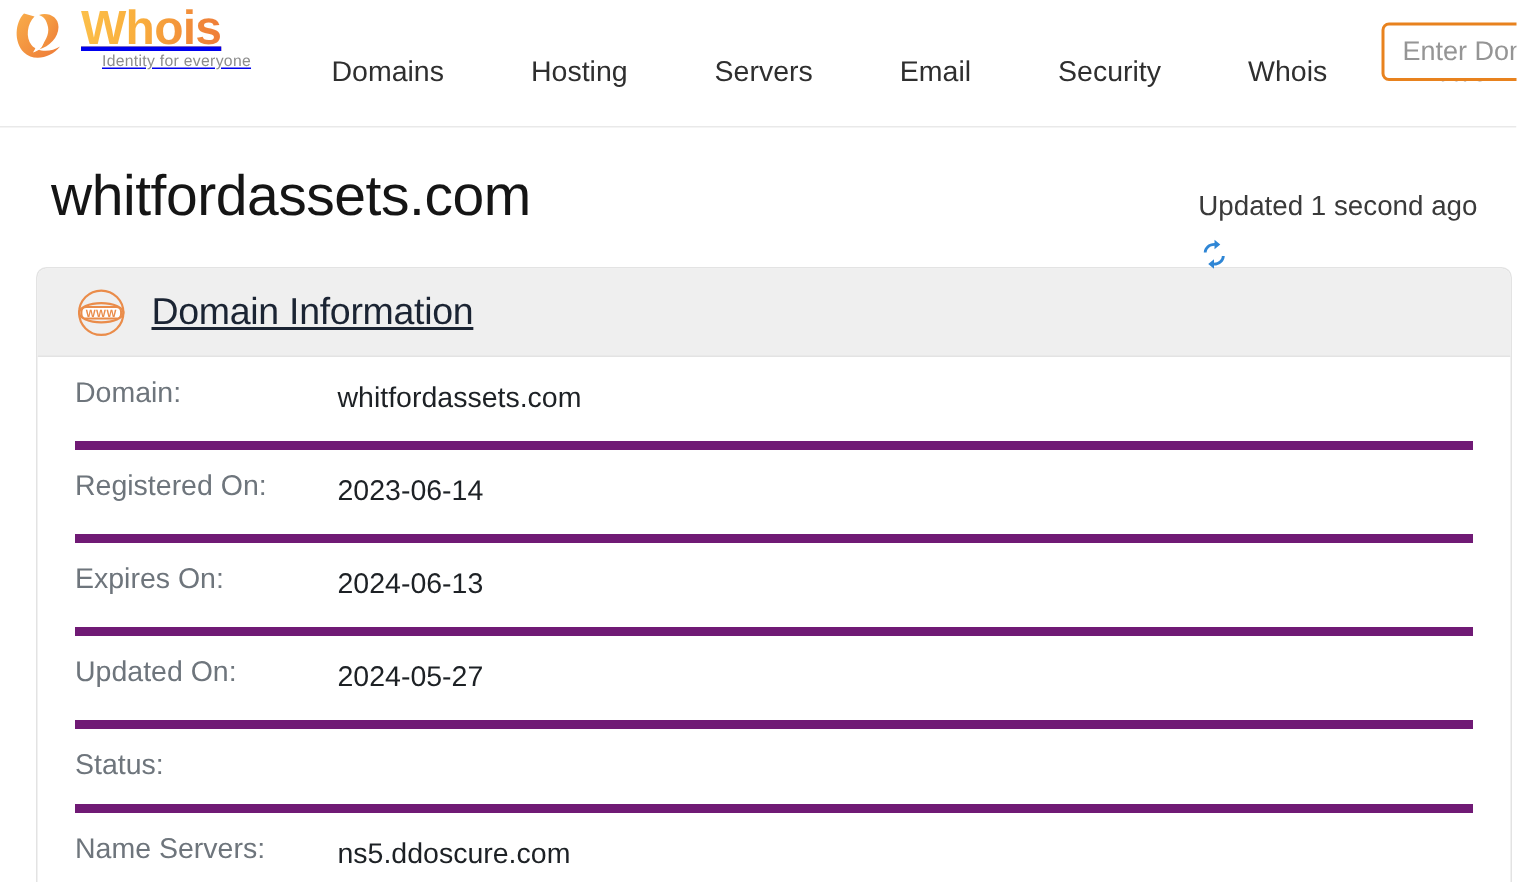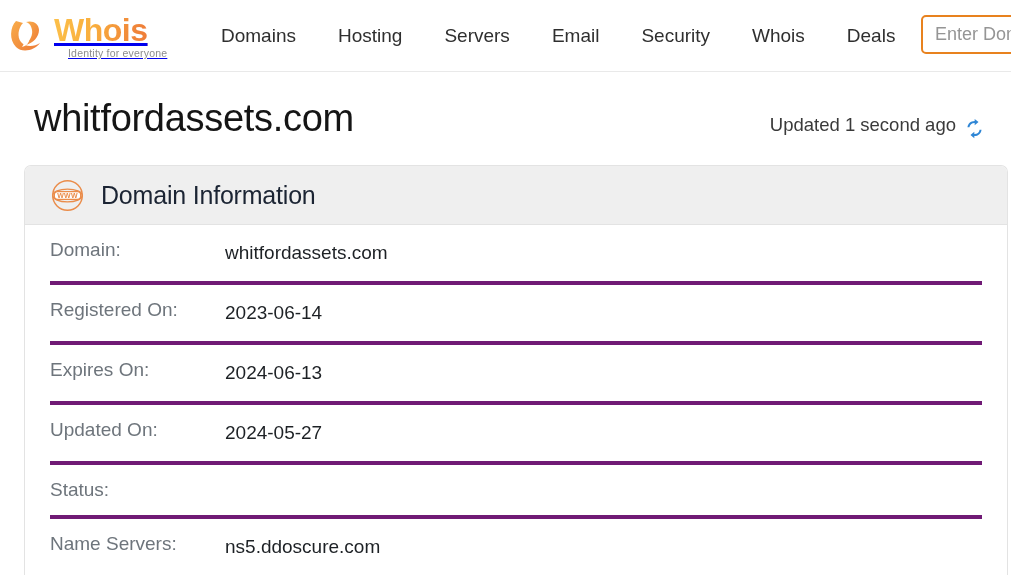--- a/index.html
+++ b/index.html
@@ -10,25 +10,25 @@
     height: 588px;
     overflow: hidden;
     background: #ffffff;
     font-family: "Liberation Sans", sans-serif;
     -webkit-font-smoothing: antialiased;
   }
 
   
   .navbar {
     position: relative;
-    height: 72px;
+    height: 85px;
     background: #ffffff;
     border-bottom: 1px solid #e9e9e9;
     display: flex;
-    align-items: center;
+    align-items: flex-start;
     padding-left: 8px;
   }
 
   .brand {
     display: flex;
     align-items: flex-start;
     width: 170px;
     flex: 0 0 auto;
     padding-top: 2px;
   }
@@ -56,22 +56,23 @@
     color: #8d8d8d;
     letter-spacing: 0.2px;
     margin-top: 2px;
     margin-left: 14px;
     line-height: 1;
   }
 
   .nav-links {
     display: flex;
     align-items: center;
-    gap: 0px;
+    gap: 16px;
     margin-left: 22px;
+    margin-top: 32px;
   }
   .nav-link {
     font-size: 19px;
     color: #2f2f2f;
     text-decoration: none;
     padding: 6px 21px;
     white-space: nowrap;
     cursor: pointer;
   }
 
@@ -106,23 +107,24 @@
   .page-title {
     font-size: 38px;
     font-weight: normal;
     color: #151515;
     margin: 0;
     letter-spacing: -0.3px;
     line-height: 1.1;
   }
   .updated-box {
     display: flex;
-    align-items: center;
+    align-items: flex-start;
     gap: 8px;
     white-space: nowrap;
+    flex-direction: column;
   }
   .updated-text {
     font-size: 18.5px;
     color: #3a3a3a;
   }
   .refresh-icon {
     width: 21px;
     height: 21px;
     display: inline-block;
     position: relative;
@@ -152,28 +154,29 @@
     height: 35px;
     flex: 0 0 auto;
     margin-right: 16px;
   }
   .card-header-title {
     font-size: 25px;
     color: #1b2433;
     font-weight: normal;
     margin: 0;
     letter-spacing: -0.2px;
+    text-decoration: underline;
   }
 
   .card-body { padding: 0 25px 0 25px; }
 
   .info-row {
     display: flex;
     align-items: flex-start;
-    border-bottom: 4px solid #701a75;
+    border-bottom: 6px solid #701a75;
     padding: 14px 0 14px 0;
     min-height: 49px;
   }
   .info-row:last-child { border-bottom: none; }
   .info-label {
     width: 175px;
     flex: 0 0 175px;
     font-size: 19px;
     color: #6e757c;
     line-height: 1.15;

